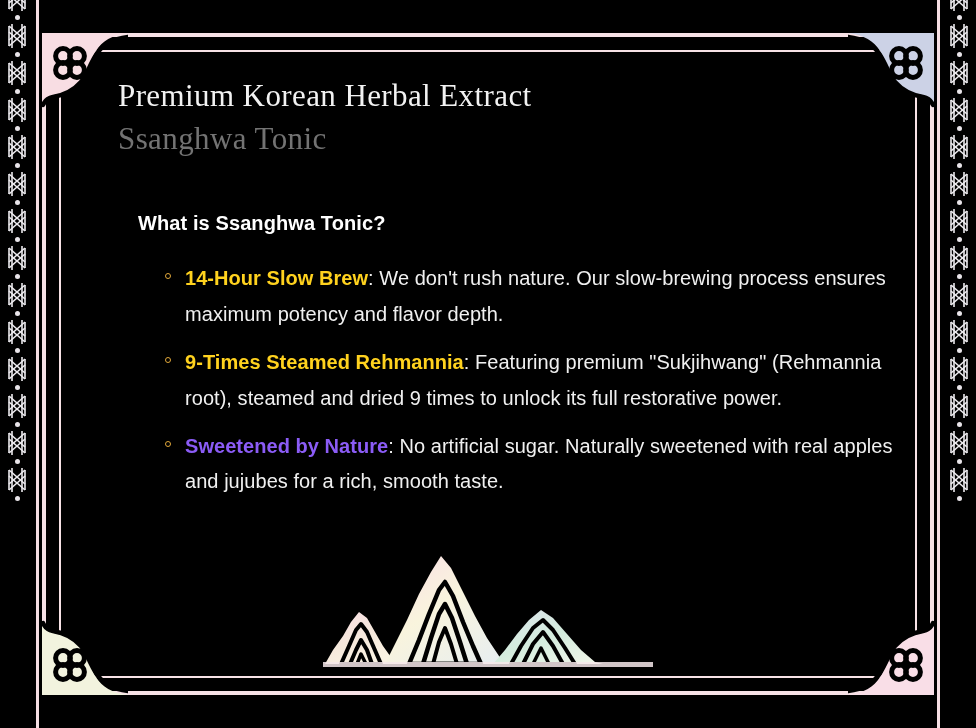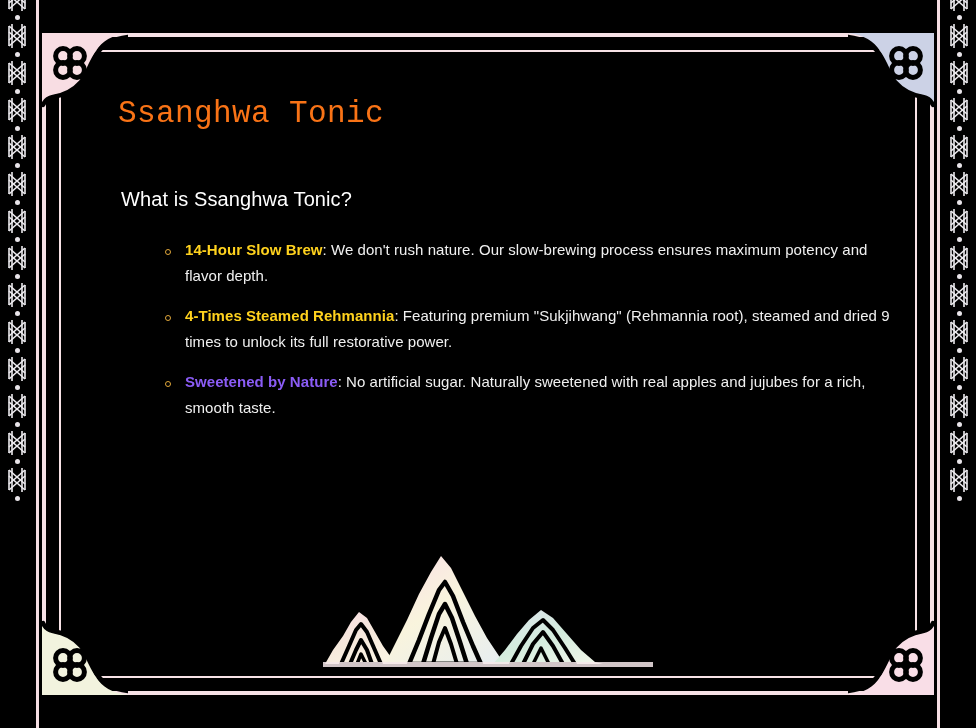--- a/index.html
+++ b/index.html
@@ -125,49 +125,49 @@
   }
   .title-main {
     font-family: "Liberation Serif", serif;
     font-size: 31px;
     color: #f2f2f2;
     letter-spacing: 0.4px;
     line-height: 1.28;
     white-space: nowrap;
   }
   .title-sub {
-    font-family: Liberation Mono, monospace;
+    font-family: Liberation Serif, serif;
     font-size: 31px;
-    color: #f97316;
+    color: #737373;
     letter-spacing: 0.4px;
     line-height: 1.28;
-    margin-top: 18px;
+    margin-top: 3px;
     white-space: nowrap;
   }
 
   .section-heading {
     margin-top: 54px;
-    margin-left: 3px;
+    margin-left: 20px;
     font-size: 20px;
-    font-weight: normal;
+    font-weight: bold;
     color: #ffffff;
     letter-spacing: 0.1px;
   }
 
   .bullets {
     margin-top: 26px;
     margin-left: 0;
     padding: 0;
     list-style: none;
   }
   .bullet {
     position: relative;
     padding-left: 67px;
     margin-bottom: 13px;
-    font-size: 15px;
+    font-size: 20px;
     line-height: 1.77;
     color: #f0f0f0;
     letter-spacing: 0.05px;
   }
   .bullet-marker {
     position: absolute;
     left: 47px;
     top: 12px;
     width: 6px;
     height: 6px;
@@ -655,25 +655,26 @@
         <circle cx="7" cy="-7" r="7.4" fill="none" stroke="#000" stroke-width="5"></circle>
         <circle cx="-7" cy="7" r="7.4" fill="none" stroke="#000" stroke-width="5"></circle>
         <circle cx="7" cy="7" r="7.4" fill="none" stroke="#000" stroke-width="5"></circle>
       </g>
     </svg>
 
   </div>
 
   <div class="content">
 
+    <div class="title-main">Premium Korean Herbal Extract</div>
     <div class="title-sub">Ssanghwa Tonic</div>
 
     <div class="section-heading">What is Ssanghwa Tonic?</div>
 
     <ul class="bullets" id="bullet-list">
         <li class="bullet"><span class="bullet-marker"></span><span class="bullet-lead">14-Hour Slow Brew</span><span>: </span><span>We don't rush nature. Our slow-brewing process ensures maximum potency and flavor depth.</span></li>
-        <li class="bullet"><span class="bullet-marker"></span><span class="bullet-lead">4-Times Steamed Rehmannia</span><span>: </span><span>Featuring premium "Sukjihwang" (Rehmannia root), steamed and dried 9 times to unlock its full restorative power.</span></li>
+        <li class="bullet"><span class="bullet-marker"></span><span class="bullet-lead">9-Times Steamed Rehmannia</span><span>: </span><span>Featuring premium "Sukjihwang" (Rehmannia root), steamed and dried 9 times to unlock its full restorative power.</span></li>
         <li class="bullet"><span class="bullet-marker"></span><span class="bullet-lead warm">Sweetened by Nature</span><span>: </span><span>No artificial sugar. Naturally sweetened with real apples and jujubes for a rich, smooth taste.</span></li>
       </ul>
 
   </div>
 
 </div>
 
 </body></html>

